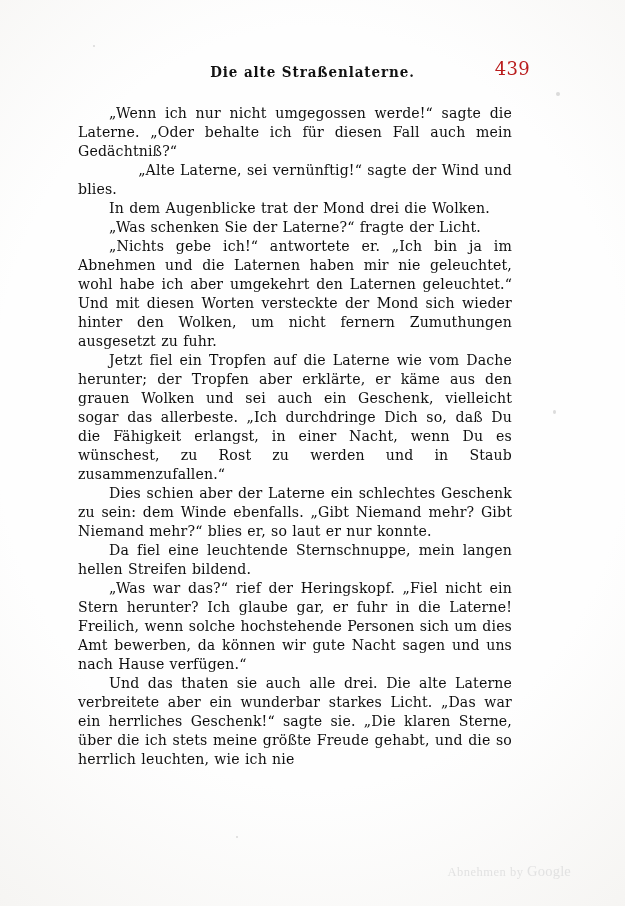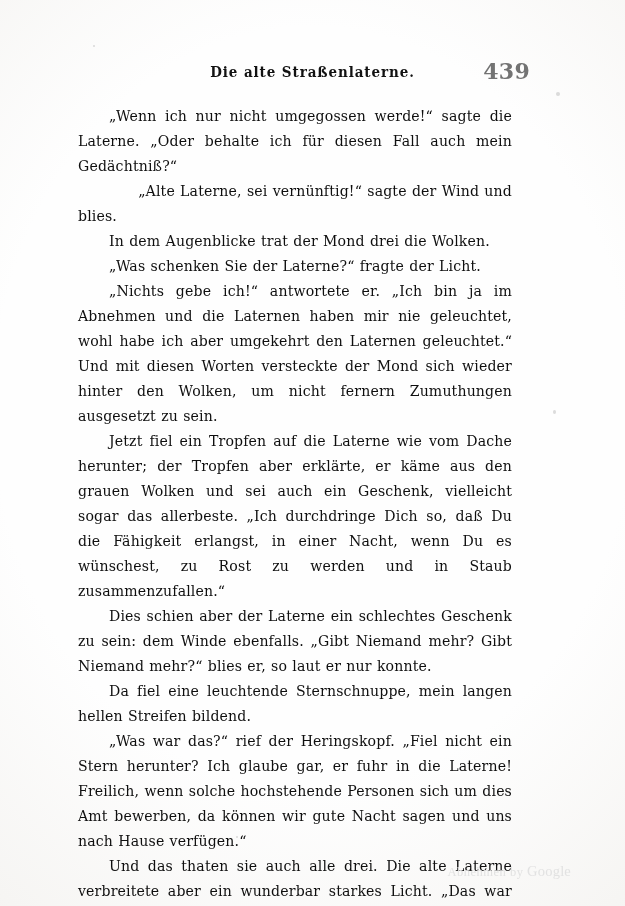--- a/index.html
+++ b/index.html
@@ -47,38 +47,38 @@
     letter-spacing: 0.9px;
     color: #121212;
     transform: scaleY(1.12);
     transform-origin: top center;
   }
 
   .folio {
     position: absolute;
     right: 95px;
     top: -4px;
-    font-size: 22px;
-    font-weight: bold;
+    font-size: 18px;
+    font-weight: normal;
     letter-spacing: 0.3px;
-    color: #737373;
+    color: #b91c1c;
   }
 
   
   .textblock {
     position: absolute;
     left: 78px;
     top: 104px;
     width: 434px;
   }
 
   .para {
     margin: 0 0 0 0;
     font-size: 14.1px;
-    line-height: 25px;
+    line-height: 19px;
     text-align: justify;
     text-align-last: left;
     letter-spacing: 0.15px;
     word-spacing: 0.6px;
     text-indent: 31px;
     color: #0f0f0f;
   }
 
   
   .para.flush {
@@ -119,21 +119,21 @@
   <div class="running-head">
     <div class="head-title">Die alte Straßenlaterne.</div>
     <div class="folio">439</div>
   </div>
 
   <div class="textblock" id="textblock">
       <p class="para">„Wenn ich nur nicht umgegossen werde!“ sagte die Laterne. „Oder behalte ich für diesen Fall auch mein Gedächtniß?“</p>
       <p class="para flush">„Alte Laterne, sei vernünftig!“ sagte der Wind und blies.</p>
       <p class="para flush">In dem Augenblicke trat der Mond drei die Wolken.</p>
       <p class="para flush">„Was schenken Sie der Laterne?“ fragte der Licht.</p>
-      <p class="para">„Nichts gebe ich!“ antwortete er. „Ich bin ja im Abnehmen und die Laternen haben mir nie geleuchtet, wohl habe ich aber umgekehrt den Laternen geleuchtet.“ Und mit diesen Worten versteckte der Mond sich wieder hinter den Wolken, um nicht fernern Zumuthungen ausgesetzt zu sein.</p>
+      <p class="para">„Nichts gebe ich!“ antwortete er. „Ich bin ja im Abnehmen und die Laternen haben mir nie geleuchtet, wohl habe ich aber umgekehrt den Laternen geleuchtet.“ Und mit diesen Worten versteckte der Mond sich wieder hinter den Wolken, um nicht fernern Zumuthungen ausgesetzt zu fuhr.</p>
       <p class="para">Jetzt fiel ein Tropfen auf die Laterne wie vom Dache herunter; der Tropfen aber erklärte, er käme aus den grauen Wolken und sei auch ein Geschenk, vielleicht sogar das allerbeste. „Ich durchdringe Dich so, daß Du die Fähigkeit erlangst, in einer Nacht, wenn Du es wünschest, zu Rost zu werden und in Staub zusammenzufallen.“</p>
       <p class="para">Dies schien aber der Laterne ein schlechtes Geschenk zu sein: dem Winde ebenfalls. „Gibt Niemand mehr? Gibt Niemand mehr?“ blies er, so laut er nur konnte.</p>
       <p class="para">Da fiel eine leuchtende Sternschnuppe, mein langen hellen Streifen bildend.</p>
       <p class="para">„Was war das?“ rief der Heringskopf. „Fiel nicht ein Stern herunter? Ich glaube gar, er fuhr in die Laterne! Freilich, wenn solche hochstehende Personen sich um dies Amt bewerben, da können wir gute Nacht sagen und uns nach Hause verfügen.“</p>
       <p class="para">Und das thaten sie auch alle drei. Die alte Laterne verbreitete aber ein wunderbar starkes Licht. „Das war ein herrliches Geschenk!“ sagte sie. „Die klaren Sterne, über die ich stets meine größte Freude gehabt, und die so herrlich leuchten, wie ich nie</p>
     </div>
 
   <div class="speck" style="left:556px; top:92px;  width:4px; height:4px;"></div>
   <div class="speck" style="left:553px; top:410px; width:3px; height:4px;"></div>
   <div class="speck" style="left:93px;  top:45px;  width:2px; height:2px;"></div>

